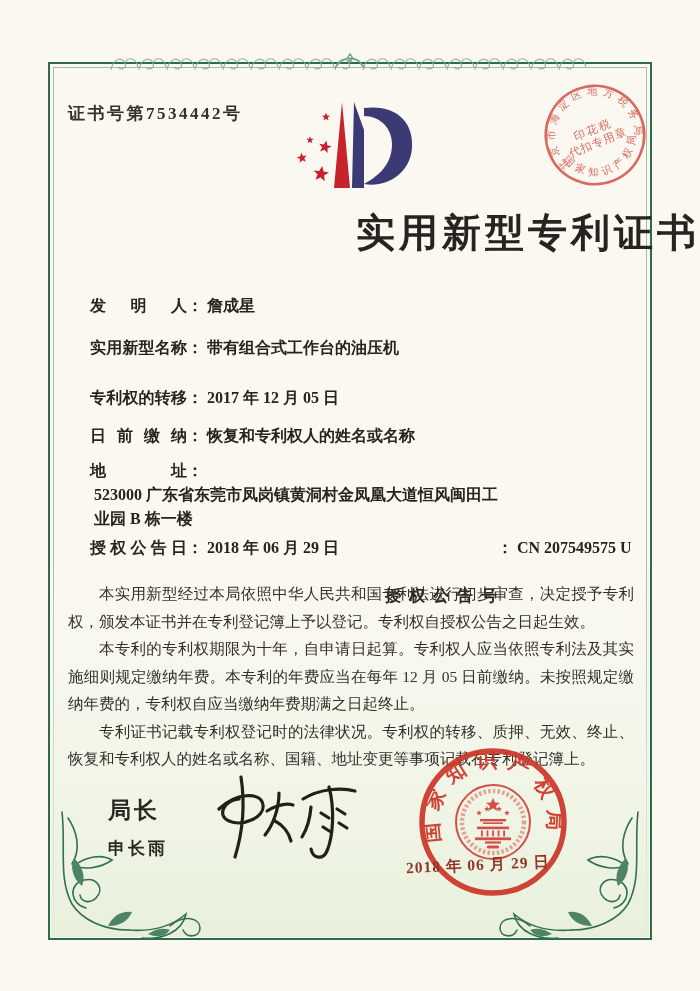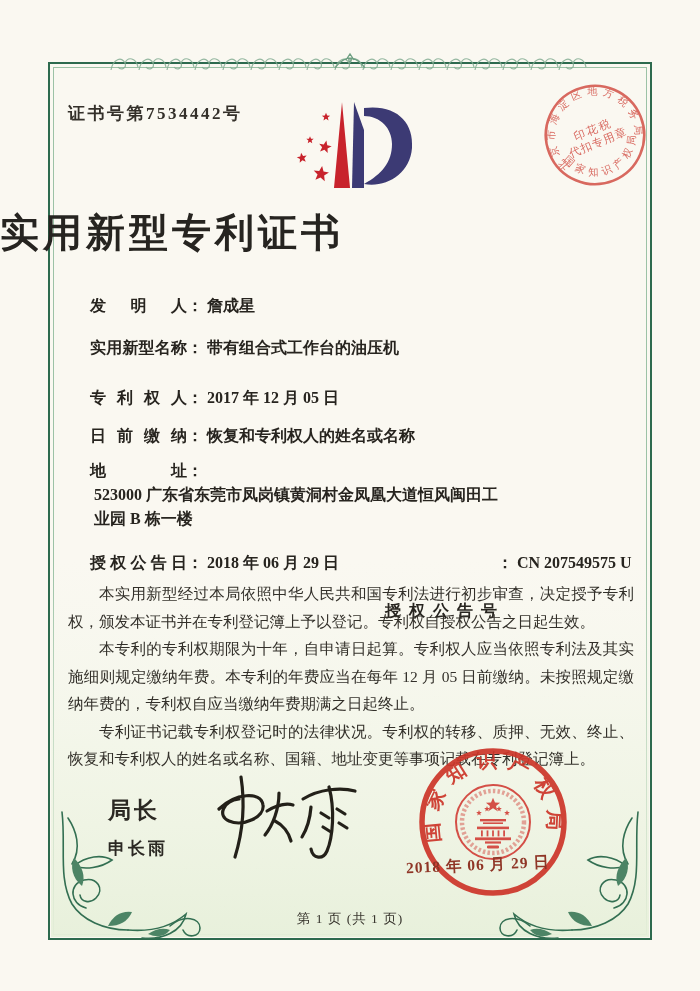--- a/index.html
+++ b/index.html
@@ -17,29 +17,29 @@
   .band-svg{position:absolute;left:110px;top:52px;width:480px;height:28px;z-index:2;}
   .flourish-svg{position:absolute;left:48px;top:790px;width:604px;height:150px;z-index:2;}
 
   .content{position:absolute;inset:0;z-index:3;}
 
   .cert-no{position:absolute;left:68px;top:102px;font-size:17px;letter-spacing:2.5px;
            font-weight:600;color:#34302a;}
 
   .logo-svg{position:absolute;left:268px;top:90px;width:172px;height:116px;}
 
-  .title{position:absolute;left:0;top:206px;width:100%;text-align:left;
+  .title{position:absolute;left:0;top:206px;width:100%;text-align:right;
          font-size:39px;font-weight:700;letter-spacing:4px;color:#262420;}
 
   
   .fields{position:absolute;left:90px;top:294px;width:525px;font-size:16px;
           font-weight:600;color:#27241f;}
   .frow{line-height:24px;}
   .frow.m26{margin-bottom:26px}.frow.m18{margin-bottom:18px}
-  .frow.m14{margin-bottom:14px}.frow.m11{margin-bottom:11px}.frow.m5{margin-bottom:20px}
+  .frow.m14{margin-bottom:14px}.frow.m11{margin-bottom:11px}.frow.m5{margin-bottom:5px}
   .flabel{display:inline-block;width:97px;text-align:justify;text-align-last:justify;
           vertical-align:top;}
   .fcolon{display:inline-block;vertical-align:top;}
   .fvalue{display:inline-block;vertical-align:top;margin-left:4px;max-width:412px;}
   .grant-row{position:relative;line-height:24px;}
   .grant-no{position:absolute;left:295px;top:0;white-space:nowrap;}
   .flabel2{display:inline-block;width:112px;text-align:justify;text-align-last:justify;
            vertical-align:top;margin-top:48px;}
 
   
@@ -200,21 +200,21 @@
     <div class="title">实用新型专利证书</div>
 
     <div class="fields">
       <div class="frow m18">
         <span class="flabel">发明人</span><span class="fcolon">：</span><span class="fvalue">詹成星</span>
       </div>
       <div class="frow m26">
         <span class="flabel">实用新型名称</span><span class="fcolon">：</span><span class="fvalue">带有组合式工作台的油压机</span>
       </div>
       <div class="frow m14">
-        <span class="flabel">专利权人</span><span class="fcolon">：</span><span class="fvalue">2017 年 12 月 05 日</span>
+        <span class="flabel">专利权的转移</span><span class="fcolon">：</span><span class="fvalue">2017 年 12 月 05 日</span>
       </div>
       <div class="frow m11">
         <span class="flabel">日前缴纳</span><span class="fcolon">：</span><span class="fvalue">恢复和专利权人的姓名或名称</span>
       </div>
       <div class="frow m5">
         <span class="flabel">地址</span><span class="fcolon">：</span><span class="fvalue">523000 广东省东莞市凤岗镇黄洞村金凤凰大道恒风闽田工业园 B 栋一楼</span>
       </div>
       <div class="grant-row">
         <span class="flabel">授权公告日</span><span class="fcolon">：</span><span class="fvalue">2018 年 06 月 29 日</span>
         <span class="grant-no"><span class="flabel2">授权公告号</span><span class="fcolon">：</span><span class="fvalue">CN 207549575 U</span></span>
@@ -237,21 +237,20 @@
         <path d="M96,30 c0,16 -6,32 -14,42"></path>
         <path d="M84,48 c10,-6 20,-8 26,-6"></path>
         <path d="M92,58 c8,4 14,12 16,20"></path>
         <path d="M120,36 c16,-10 38,-12 52,-8"></path>
         <path d="M146,24 c6,22 4,50 -2,64 c-4,9 -14,8 -16,-2"></path>
         <path d="M128,44 c-1,12 -4,22 -9,30"></path>
         <path d="M138,50 l8,5 M154,46 l8,5 M140,64 l8,5 M156,60 l8,5"></path>
       </g>
     </svg>
 
-    <div class="footer">第 1 页 (共 1 页)</div>
   </div>
 
   <svg class="seal-top-svg" viewBox="-60 -60 120 120" aria-hidden="true">
     <g transform="rotate(-22)" opacity="0.82" fill="#d14a40" font-family="Liberation Serif, DejaVu Serif, serif">
       <circle r="50" fill="none" stroke="#d14a40" stroke-width="2.6"></circle>
       <defs>
         <path id="taxTopArc" d="M -33.6,23.5 A 41 41 0 1 1 33.6,23.5" fill="none"></path>
         <path id="taxBotArc" d="M -39.6,10.6 A 41 41 0 0 0 39.6,10.6" fill="none"></path>
       </defs>
       <text font-size="10.5" letter-spacing="5">

